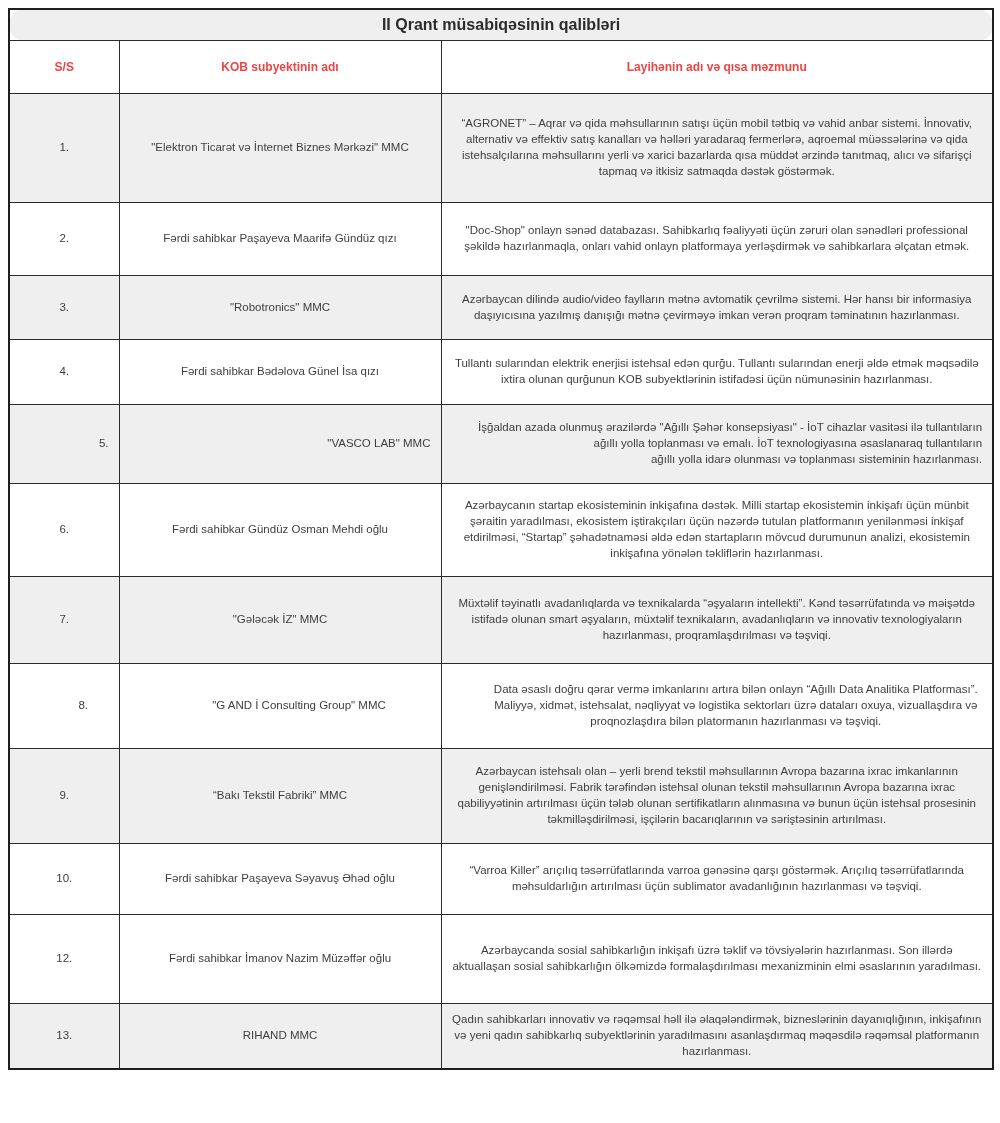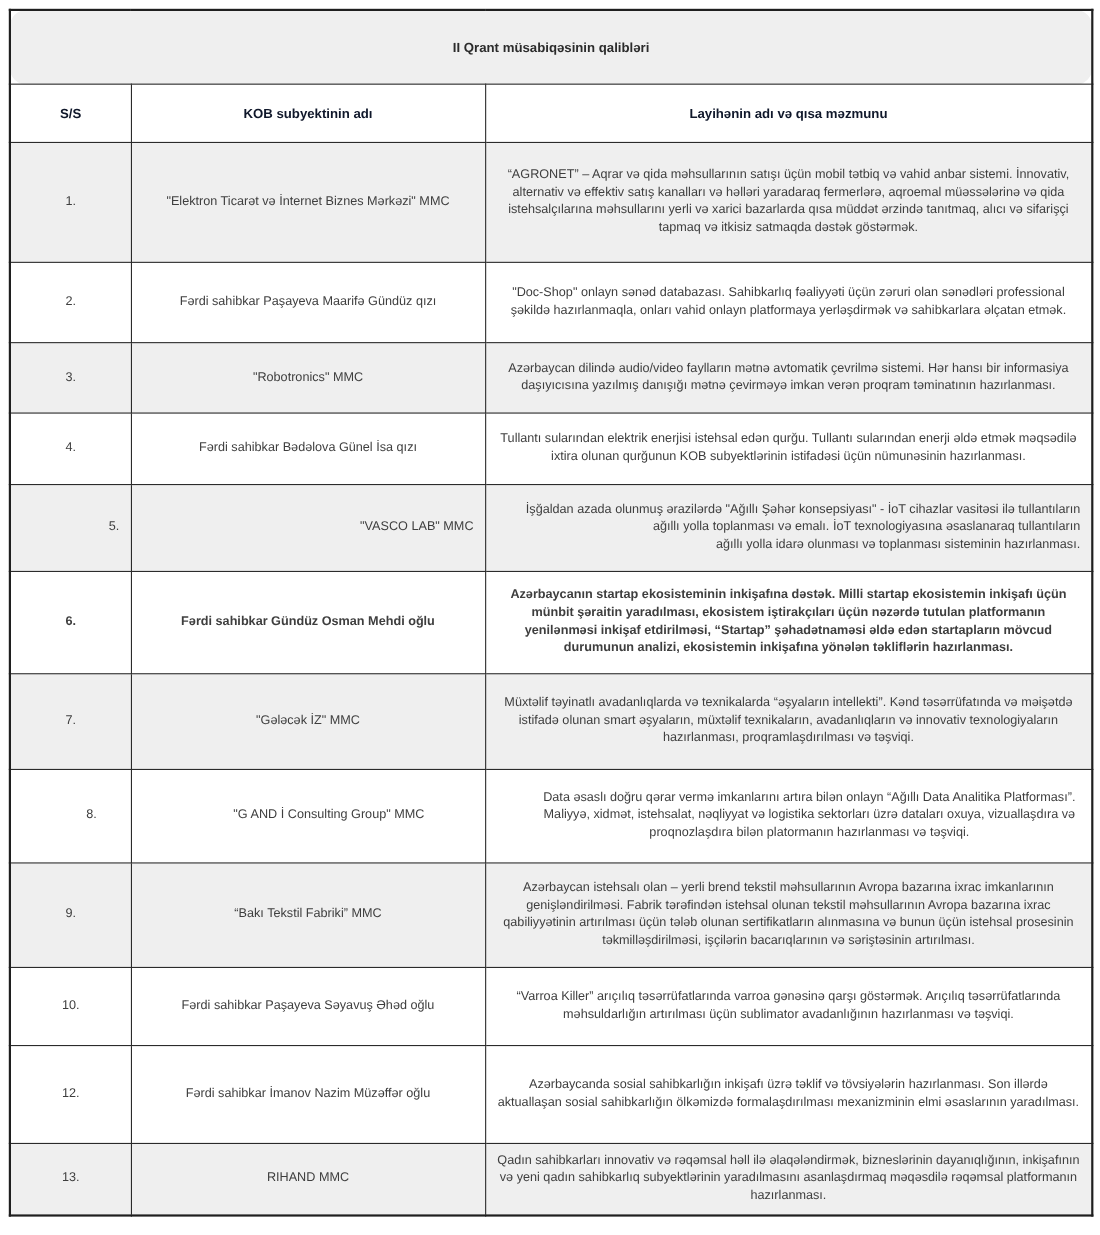--- a/index.html
+++ b/index.html
@@ -30,43 +30,43 @@
     vertical-align: middle;
     text-align: center;
     padding: 8px 10px;
     font-size: 11.5px;
     line-height: 1.38;
     word-wrap: break-word;
   }
   tr.title-row td {
     background: #efefef;
     font-weight: bold;
-    font-size: 12px;
+    font-size: 16px;
     color: #2b2b2b;
     height: 30px;
-    padding: 18px 10px;
+    padding: 0 10px;
     border-radius: 15px;
   }
   tr.header-row th {
     background: #ffffff;
     font-weight: bold;
     font-size: 12px;
-    color: #0f172a;
+    color: #ef4444;
     height: 36px;
   }
   tr.data-row td { background: #ffffff; }
   tr.data-row.stripe td { background: #efefef; margin-left: 28px; }
   td.cell-num { font-size: 11.5px; }
   td.cell-project { white-space: pre-line; }
   tr.r0 td { height: 92px; }
   tr.r1 td { height: 56px; }
   tr.r2 td { height: 47px; }
   tr.r3 td { height: 48px; }
   tr.r4 td { height: 62px; text-align: right; }
-  tr.r5 td { height: 76px; font-weight: bold; }
+  tr.r5 td { height: 76px; }
   tr.r6 td { height: 70px; }
   tr.r7 td { height: 68px; padding-left: 48px; }
   tr.r8 td { height: 78px; }
   tr.r9 td { height: 54px; }
   tr.r10 td { height: 36px; }
   tr.r11 td { height: 72px; }
   tr.r12 td { height: 46px; }
 </style>
 </head>
 <body>

